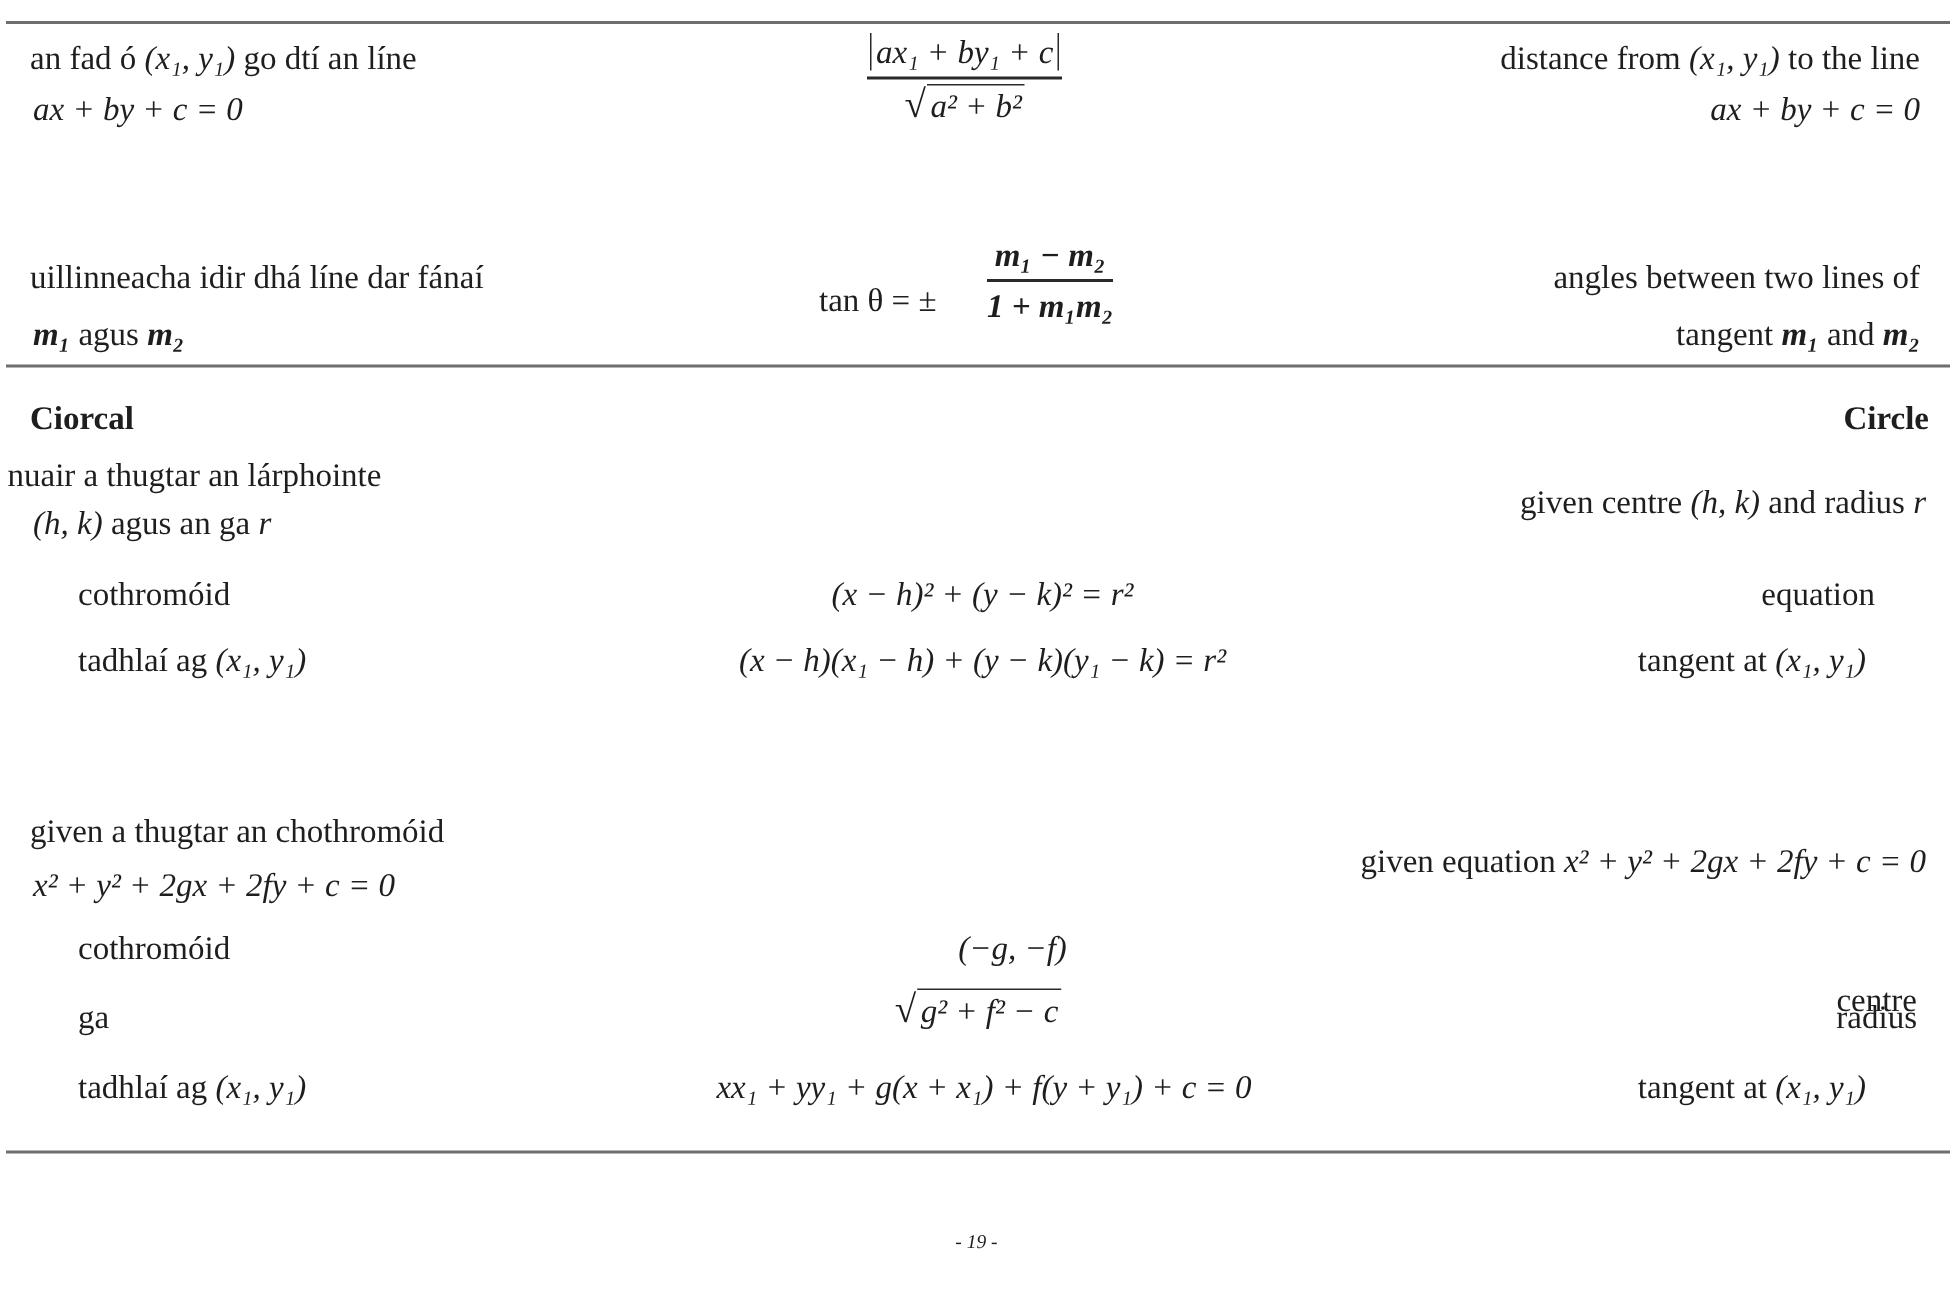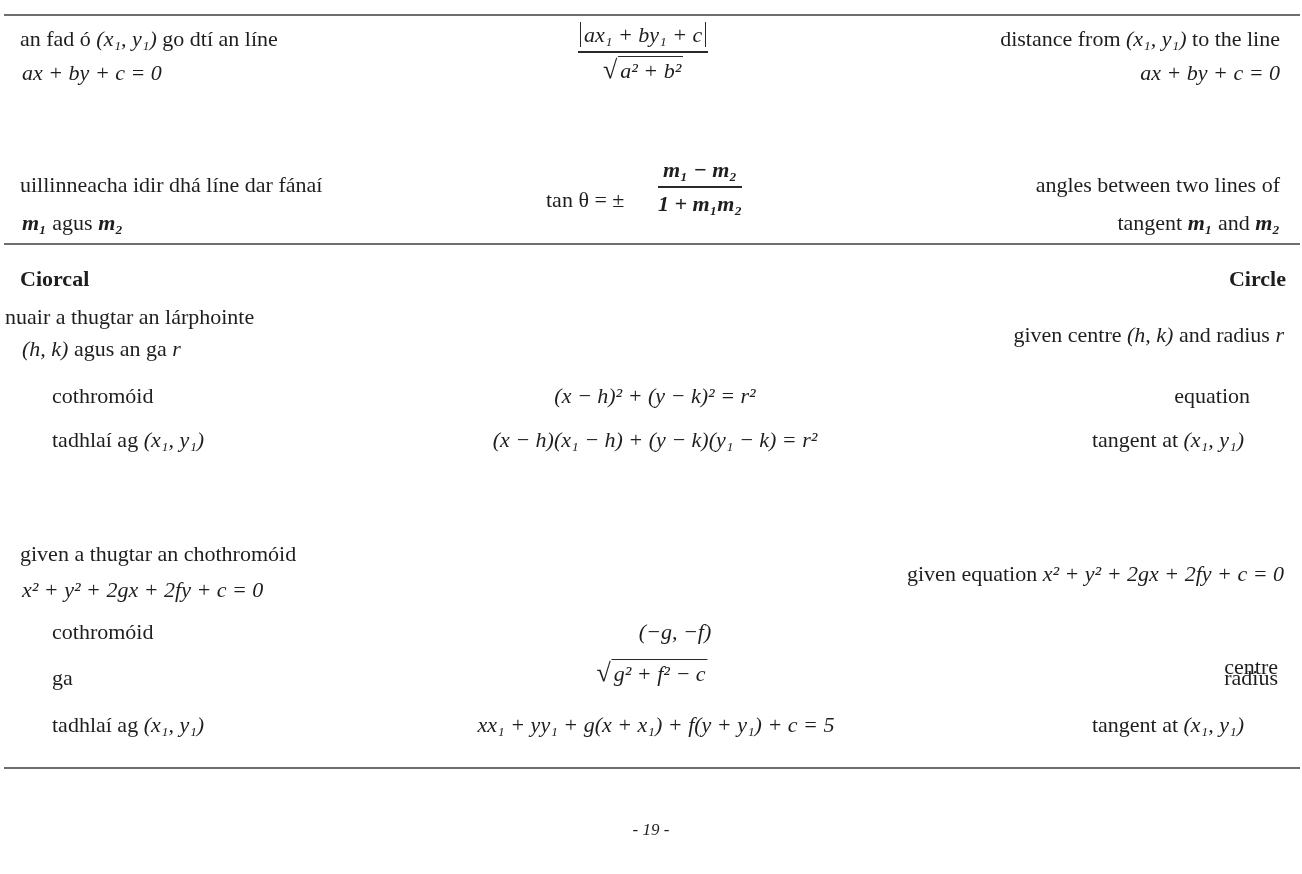--- a/index.html
+++ b/index.html
@@ -15,21 +15,21 @@
   .m { font-style: italic; }
   .b { font-weight: bold; }
   .frac { position: absolute; display: inline-flex; flex-direction: column; align-items: center; }
   .frac .num { padding: 0 2px 3px; line-height: 26px; white-space: nowrap; }
   .frac .bar { align-self: stretch; height: 1.5px; background: #2a2a2a; }
   .frac .den { padding-top: 3px; line-height: 26px; white-space: nowrap; }
   .sqrt { display: inline-flex; align-items: flex-end; }
   .sqrt .rad { font-style: normal; font-size: 26px; line-height: 26px; margin-right: 1px; }
   .sqrt .under { border-top: 1.5px solid #2a2a2a; padding: 2px 2px 0; line-height: 24px; }
   .abs { border-left: 1.5px solid #2a2a2a; border-right: 1.5px solid #2a2a2a; padding: 0 3px; }
-  .page-no { position: absolute; left: 651px; top: 820px; transform: translateX(-50%); font-style: italic; font-size: 17px; }
+  .page-no { position: absolute; left: 651px; top: 820px; transform: translateX(-50%); font-style: italic; font-size: 13px; }
 </style>
 </head>
 <body>
 
 <div class="rule" style="top:14px;"></div>
 
 <div class="t" style="left:20px; top:26px;">
   <span>an fad ó</span>
   <span class="m">(x₁, y₁)</span>
   <span>go dtí an líne</span>
@@ -125,21 +125,21 @@
       <span class="rad">√</span>
       <span class="under">g² + f² − c</span>
     </span>
 </div>
 <div class="t r" style="right:24px; top:665px;">radius</div>
 
 <div class="t" style="left:52px; top:712px;">
   <span>tadhlaí ag</span>
   <span class="m">(x₁, y₁)</span>
 </div>
-<div class="t m c" style="left:656px; top:712px;">xx₁ + yy₁ + g(x + x₁) + f(y + y₁) + c = 5</div>
+<div class="t m c" style="left:656px; top:712px;">xx₁ + yy₁ + g(x + x₁) + f(y + y₁) + c = 0</div>
 <div class="t r" style="right:58px; top:712px;">
   <span>tangent at</span>
   <span class="m">(x₁, y₁)</span>
 </div>
 
 <div class="rule" style="top:767px;"></div>
 
 <div class="page-no">- 19 -</div>
 
 </body></html>

